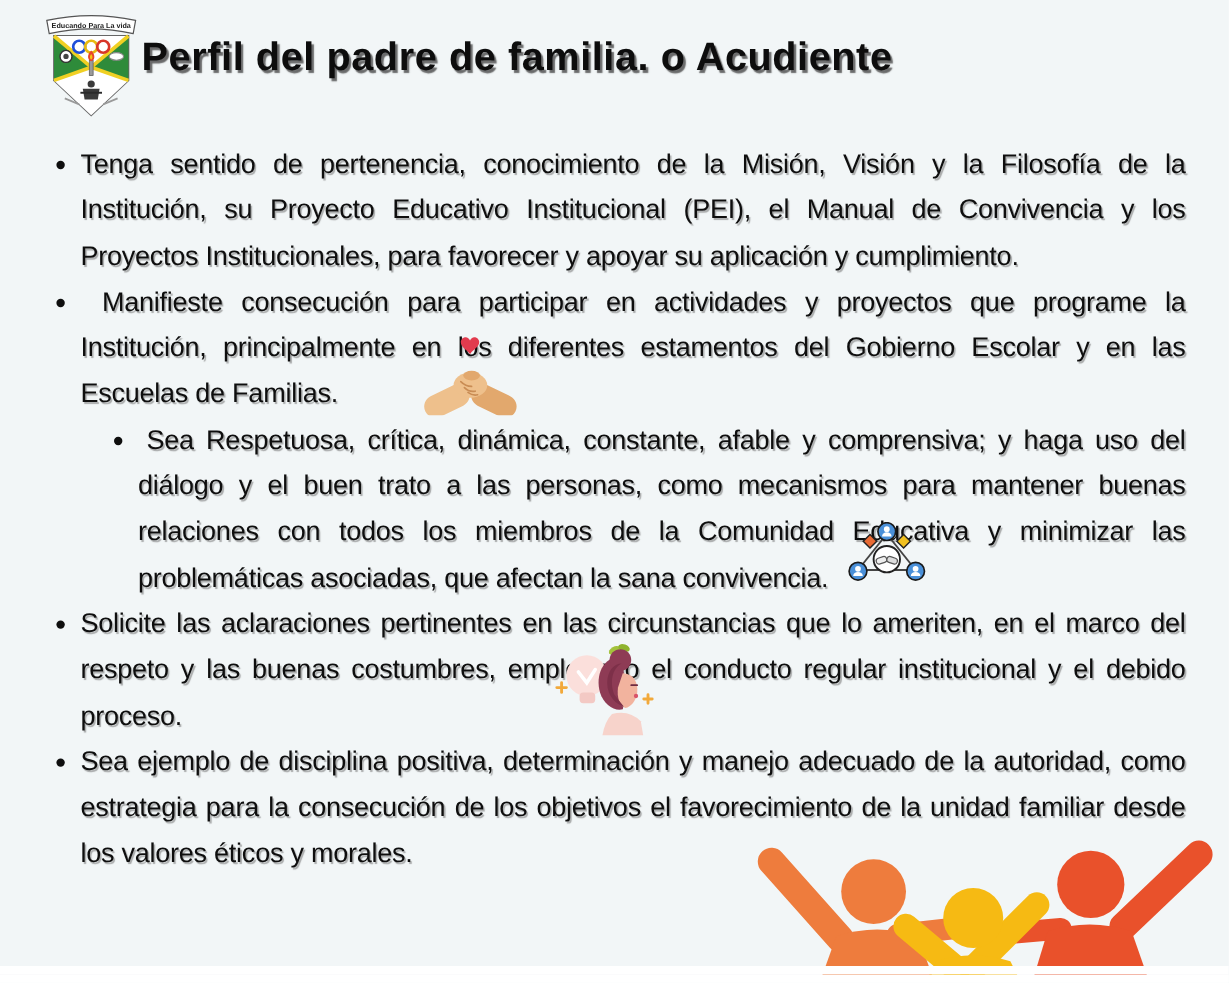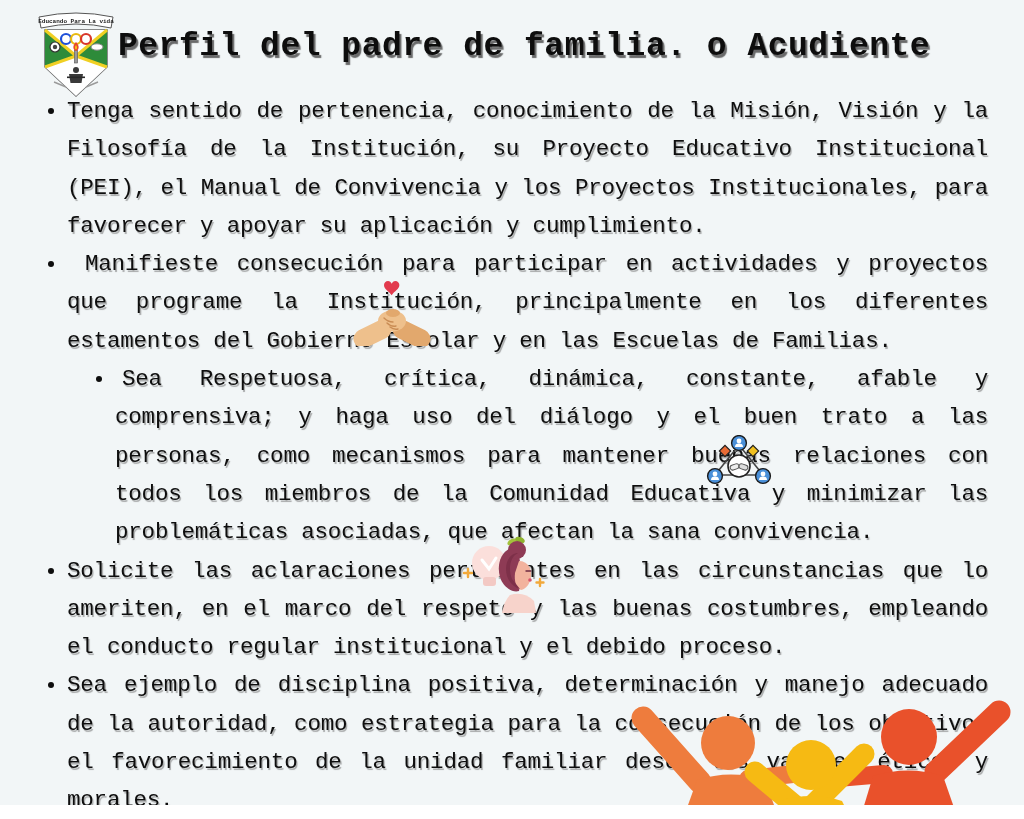--- a/index.html
+++ b/index.html
@@ -1,29 +1,29 @@
 <!DOCTYPE html>
 <html><head>
 <meta charset="utf-8">
 <style>
   html,body{margin:0;padding:0;}
   body{width:1024px;height:819px;font-family:"Liberation Sans",sans-serif;}
-  .page{position:relative;width:1024px;height:812px;background:#f2f6f7;overflow:hidden;font-family:Liberation Mono, monospace;}
+  .page{position:relative;width:1024px;height:812px;background:#f2f6f7;overflow:hidden;}
 
   
   .logo{position:absolute;left:32px;top:6px;width:88px;height:94px;}
   .title{
     position:absolute;left:118px;top:28px;width:880px;
     font-size:33px;font-weight:700;letter-spacing:.5px;color:#0d0d0d;
     text-shadow:2px 2.5px 1px rgba(70,70,70,.8);
     white-space:nowrap;
   }
 
   
-  .bullets{position:absolute;left:40px;top:92px;width:948px;}
+  .bullets{position:absolute;left:40px;top:118px;width:948px;}
   .bullets ul{margin:0;padding:0 0 0 27px;list-style:disc;}
   .bullets li{
     text-align:justify;font-size:22.5px;line-height:38.3px;color:#0e0e0e;
     text-shadow:1.3px 1.6px .8px rgba(110,110,110,.55);
     letter-spacing:-.2px;
   }
   .bullets li.indent-lg{text-indent:18px;}
   .bullets li.indent-sm{text-indent:7px;margin-left:48px;}
 
   

